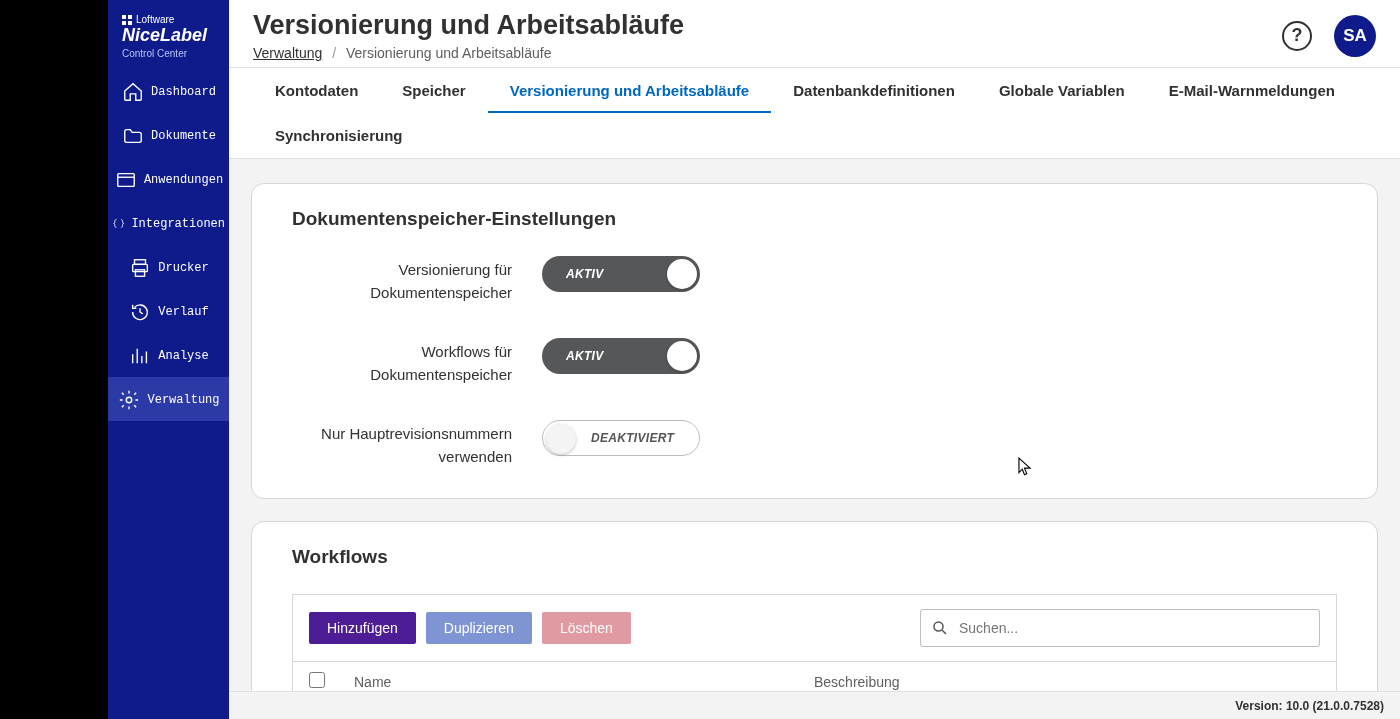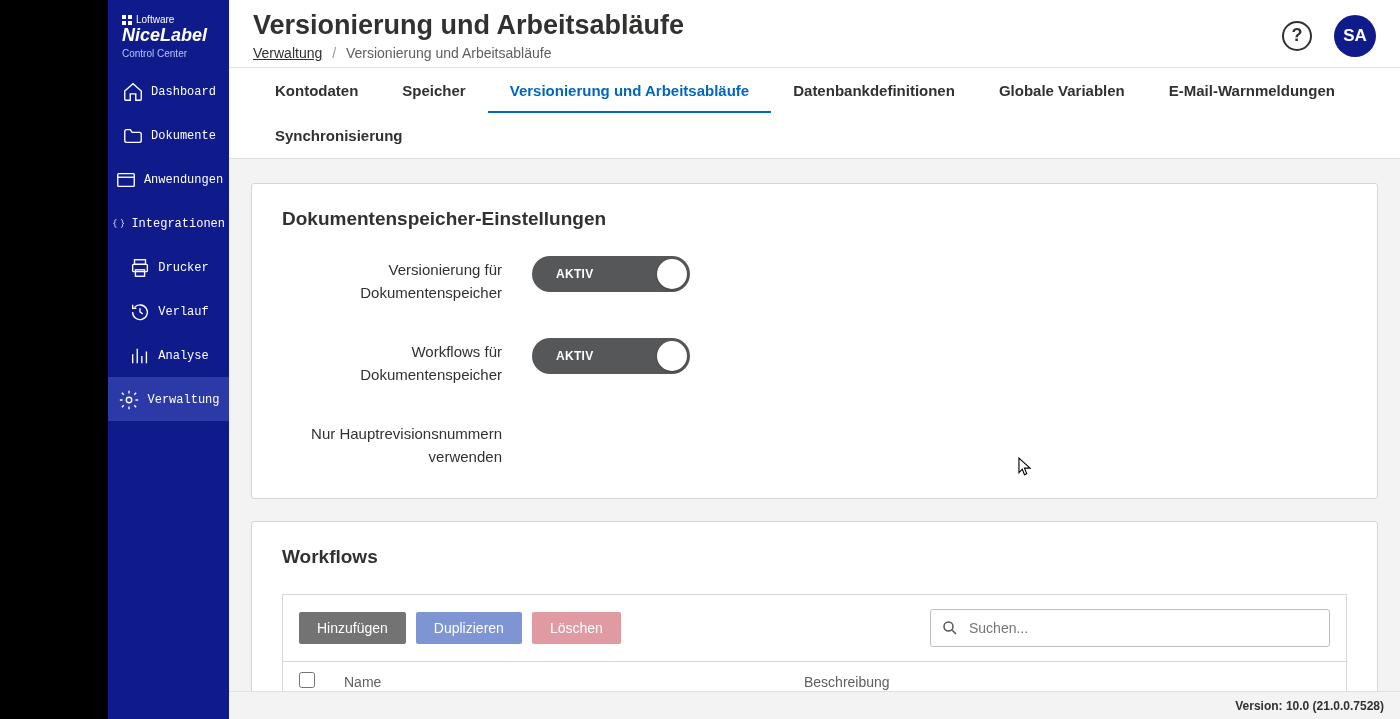--- a/index.html
+++ b/index.html
@@ -39,39 +39,39 @@
   .help-btn { width: 30px; height: 30px; border: 2px solid #323130; border-radius: 50%; display: flex; align-items: center; justify-content: center; font-size: 18px; font-weight: 700; cursor: pointer; }
   .avatar { width: 42px; height: 42px; border-radius: 50%; background: #0f1b8a; color: #fff; display: flex; align-items: center; justify-content: center; font-size: 17px; font-weight: 600; cursor: pointer; }
 
   .tabs { display: flex; flex-wrap: wrap; padding: 0 24px; border-bottom: 1px solid #e1e1e1; row-gap: 0; }
   .tab { padding: 14px 22px 12px; font-size: 15px; color: #323130; cursor: pointer; border-bottom: 2px solid transparent; white-space: nowrap; font-weight: 600; }
   .tab.active { color: #0067c0; border-bottom-color: #0067c0; }
 
   .content-scroll { flex: 1; overflow-y: scroll; background: #f3f3f3; position: relative; }
   .content-inner { padding: 24px 22px; }
 
-  .panel { background: #fff; border: 1px solid #d6d6d6; border-radius: 3px; padding: 24px 30px 30px; margin-bottom: 22px; }
+  .panel { background: #fff; border: 1px solid #d6d6d6; border-radius: 13px; padding: 24px 40px 30px; margin-bottom: 22px; }
   .panel-title { font-size: 19px; font-weight: 600; margin-bottom: 26px; }
 
   .setting-row { display: flex; align-items: flex-start; margin-bottom: 34px; }
   .setting-row:last-child { margin-bottom: 0; }
   .setting-label { width: 250px; text-align: right; padding-right: 30px; font-size: 15px; line-height: 1.5; padding-top: 3px; }
   .toggle { position: relative; width: 158px; height: 36px; border-radius: 20px; cursor: pointer; display: flex; align-items: center; }
   .toggle.on { background: #555758; }
   .toggle.off { background: #fff; border: 1px solid #bdbdbd; }
   .toggle .knob { position: absolute; width: 30px; height: 30px; border-radius: 50%; background: #fff; top: 3px; box-shadow: 0 1px 3px rgba(0,0,0,.25); }
   .toggle.on .knob { right: 3px; }
   .toggle.off .knob { left: 3px; background: #f4f4f4; }
-  .toggle .txt { font-size: 12px; font-weight: 600; letter-spacing: .3px; }
+  .toggle .txt { font-size: 12px; font-weight: 600; letter-spacing: .3px; font-style: italic; }
   .toggle.on .txt { color: #fff; margin-left: 24px; }
   .toggle.off .txt { color: #555; margin-left: 48px; }
 
   .toolbar { display: flex; align-items: center; gap: 10px; border: 1px solid #d6d6d6; border-bottom: none; padding: 14px 16px; }
   .btn { padding: 8px 18px; border: none; border-radius: 2px; font-size: 14px; cursor: pointer; color: #fff; }
-  .btn.primary { background: #737373; text-align: center; }
+  .btn.primary { background: #4c1d95; text-align: center; }
   .btn.muted1 { background: #7f94d3; }
   .btn.muted2 { background: #e09aa2; }
   .toolbar-spacer { flex: 1; }
   .search { display: flex; align-items: center; border: 1px solid #bdbdbd; border-radius: 3px; width: 400px; height: 38px; padding: 0 10px; gap: 10px; }
   .search svg { width: 18px; height: 18px; stroke: #555; fill: none; stroke-width: 2; }
   .search input { border: none; outline: none; flex: 1; font-size: 14px; color: #555; }
 
   .thead { display: flex; align-items: center; border: 1px solid #d6d6d6; padding: 10px 16px; font-size: 14px; color: #605e5c; }
   .thead .chk { width: 45px; }
   .thead .chk input { width: 16px; height: 16px; }
@@ -200,20 +200,24 @@
         <div class="setting-row">
           <div class="setting-label">Workflows für Dokumentenspeicher</div>
           <div class="toggle on">
             <span class="txt">AKTIV</span>
             <span class="knob"></span>
           </div>
         </div>
 
         <div class="setting-row">
           <div class="setting-label">Nur Hauptrevisionsnummern verwenden</div>
+          <div class="toggle off">
+            <span class="knob"></span>
+            <span class="txt">DEAKTIVIERT</span>
+          </div>
         </div>
       </div>
 
       <div class="panel" style="padding-bottom:0">
         <div class="panel-title">Workflows</div>
 
         <div class="toolbar">
           <button class="btn primary">Hinzufügen</button>
           <button class="btn muted1">Duplizieren</button>
           <button class="btn muted2">Löschen</button>

